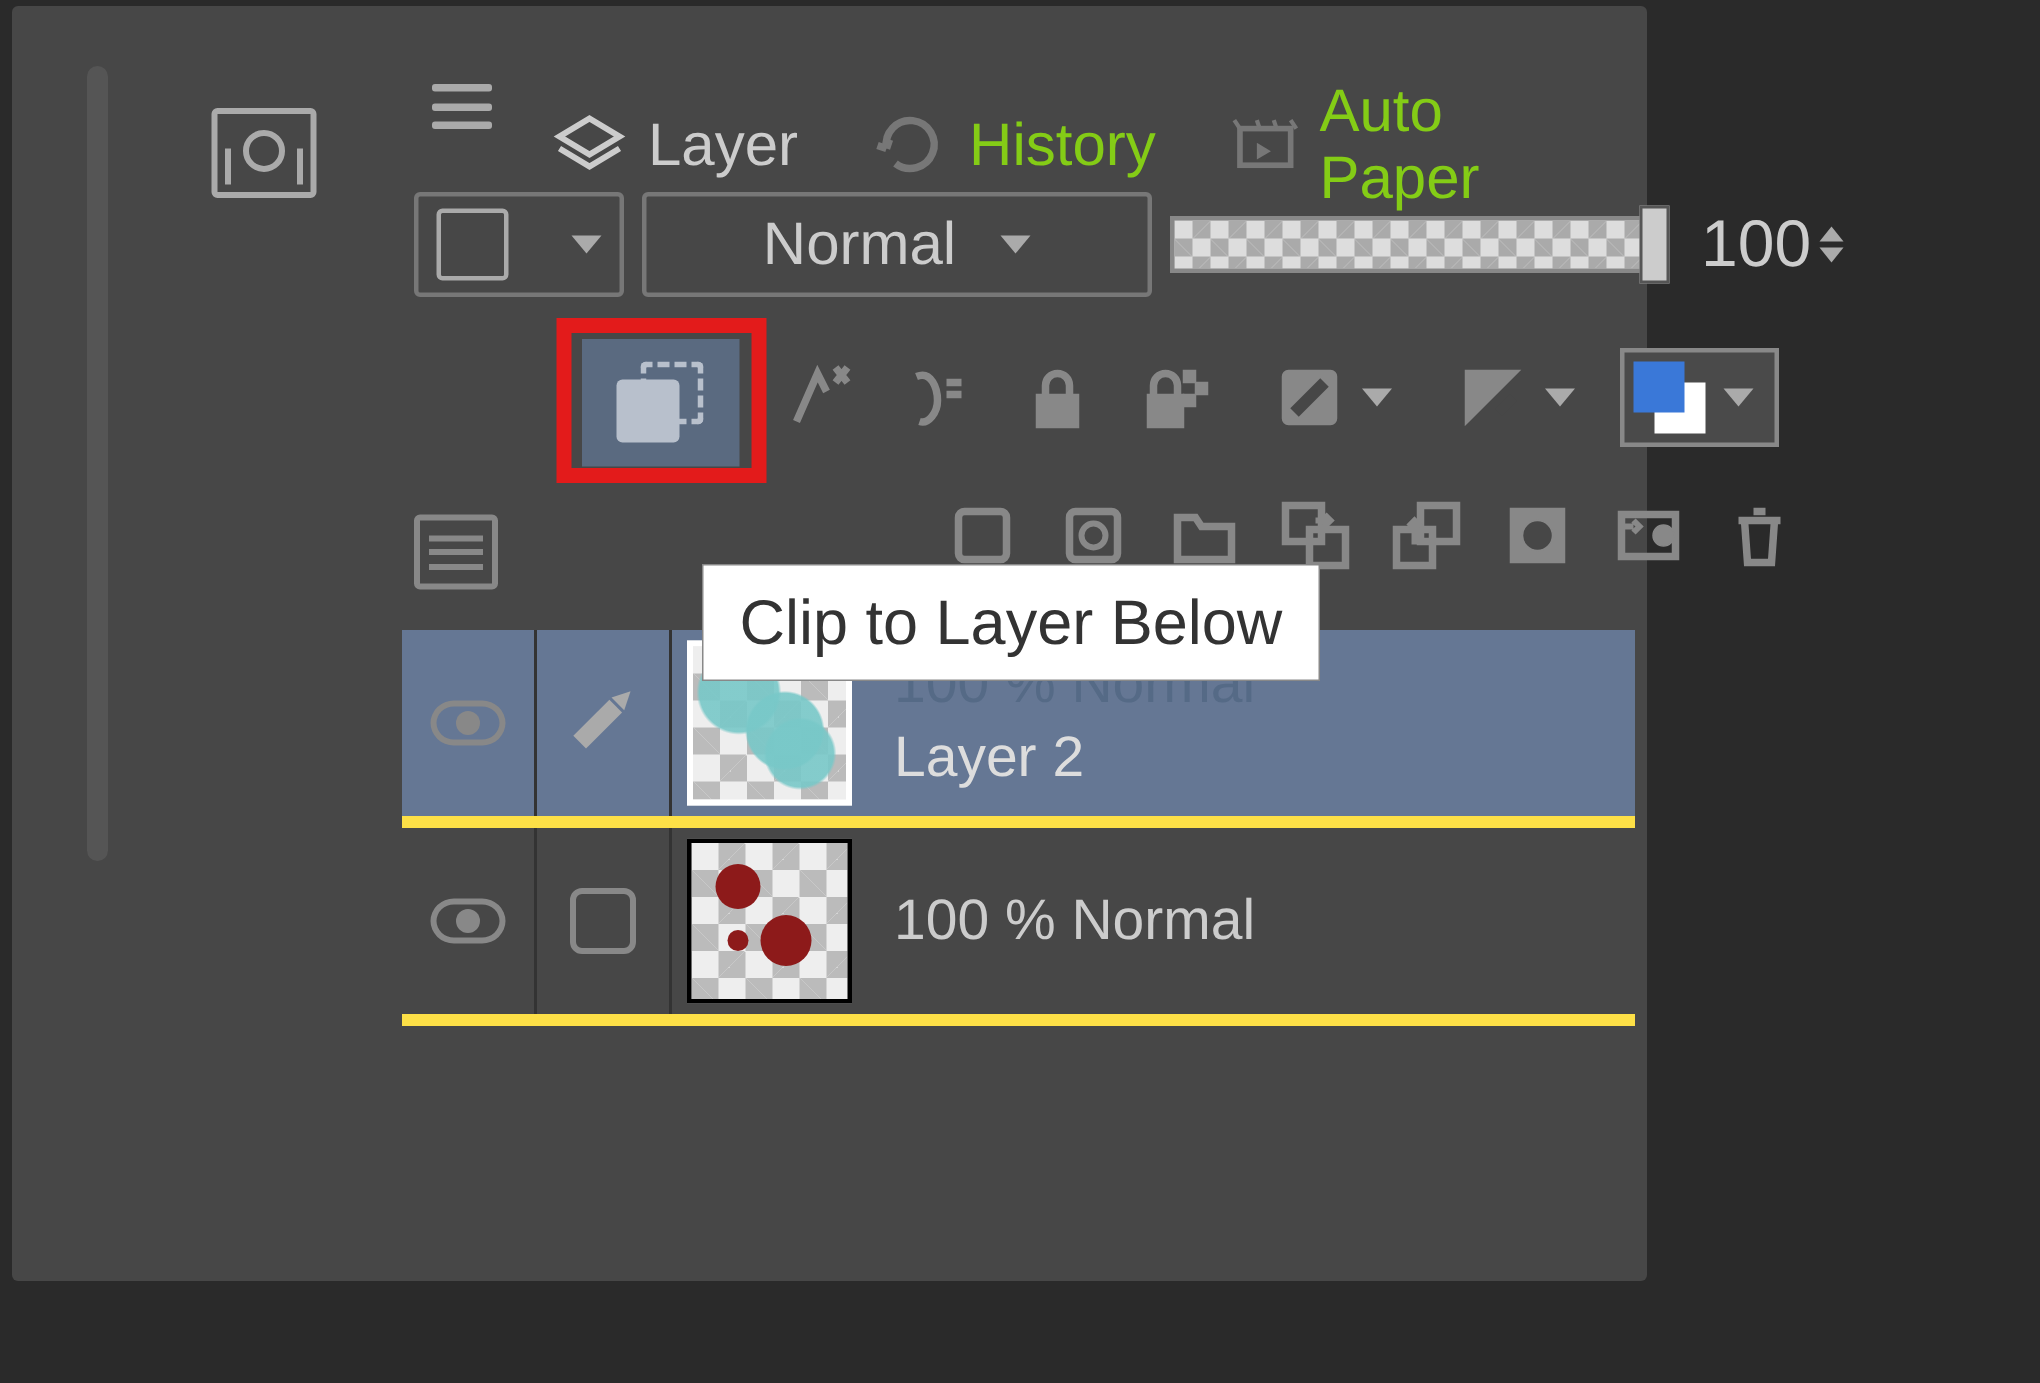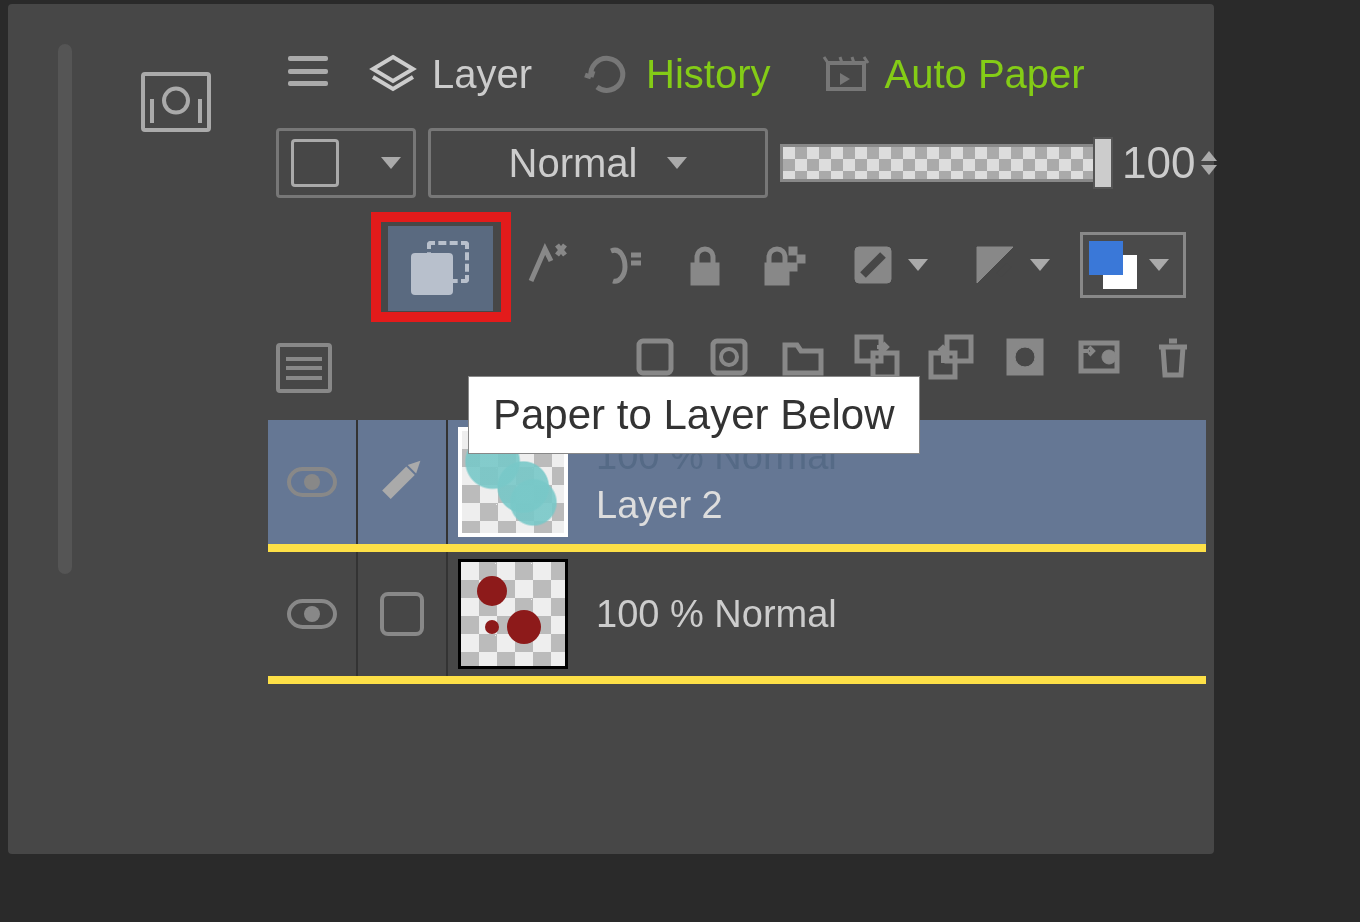--- a/index.html
+++ b/index.html
@@ -9,21 +9,21 @@
     width: 1360px;
     height: 922px;
     overflow: hidden;
     color: #b0b0b0;
     user-select: none;
   }
   .frame {
     position: absolute;
     left: 8px;
     top: 4px;
-    width: 1206px;
+    width: 1090px;
     height: 850px;
     background: #474747;
     border-radius: 4px;
   }
   .sidebar-strip {
     position: absolute;
     left: 50px;
     top: 40px;
     width: 14px;
     height: 530px;
@@ -135,21 +135,21 @@
       linear-gradient(45deg,transparent 75%,#aaa 75%),
       linear-gradient(-45deg,transparent 75%,#aaa 75%);
     background-color:#ddd;
     background-size:24px 24px;
     background-position:0 0,0 12px,12px -12px,-12px 0;
   }
   .opacity-handle{
     position:absolute; right:-6px; top:-10px; bottom:-10px; width:20px;
     background:#ccc; border:2px solid #555;
   }
-  .opacity-val { font-size:44px; color:#ccc; display:flex; align-items:center; gap:6px; }
+  .opacity-val { font-size:44px; color:#ccc; display:flex; align-items:center; gap:6px; margin-left:12px;}
   .spinner { display:flex; flex-direction:column; gap:4px;}
   .spinner .up,.spinner .down{width:0;height:0;border-left:8px solid transparent;border-right:8px solid transparent;}
   .spinner .up{border-bottom:10px solid #aaa;}
   .spinner .down{border-top:10px solid #aaa;}
 
   .row3 {
     position:absolute;
     left:8px; top:200px;
     right:0;
     height:110px;
@@ -454,21 +454,21 @@
           </div>
         <div class="ic">
             <svg viewBox="0 0 48 48">
               <path d="M10 14 L38 14 M14 14 L16 42 L32 42 L34 14 M20 8 L28 8" stroke-width="5" fill="none"></path>
             </svg>
           </div>
       </div>
     </div>
 
     <div class="tooltip">
-      <span>Paper to Layer Below</span>
+      <span>Clip to Layer Below</span>
     </div>
 
     <div class="layers">
 
       <div class="layer-row selected cut-top">
         <div class="vis-col">
             <div class="eye"></div>
           </div>
         <div class="edit-col">
             <div class="pencil"></div>

